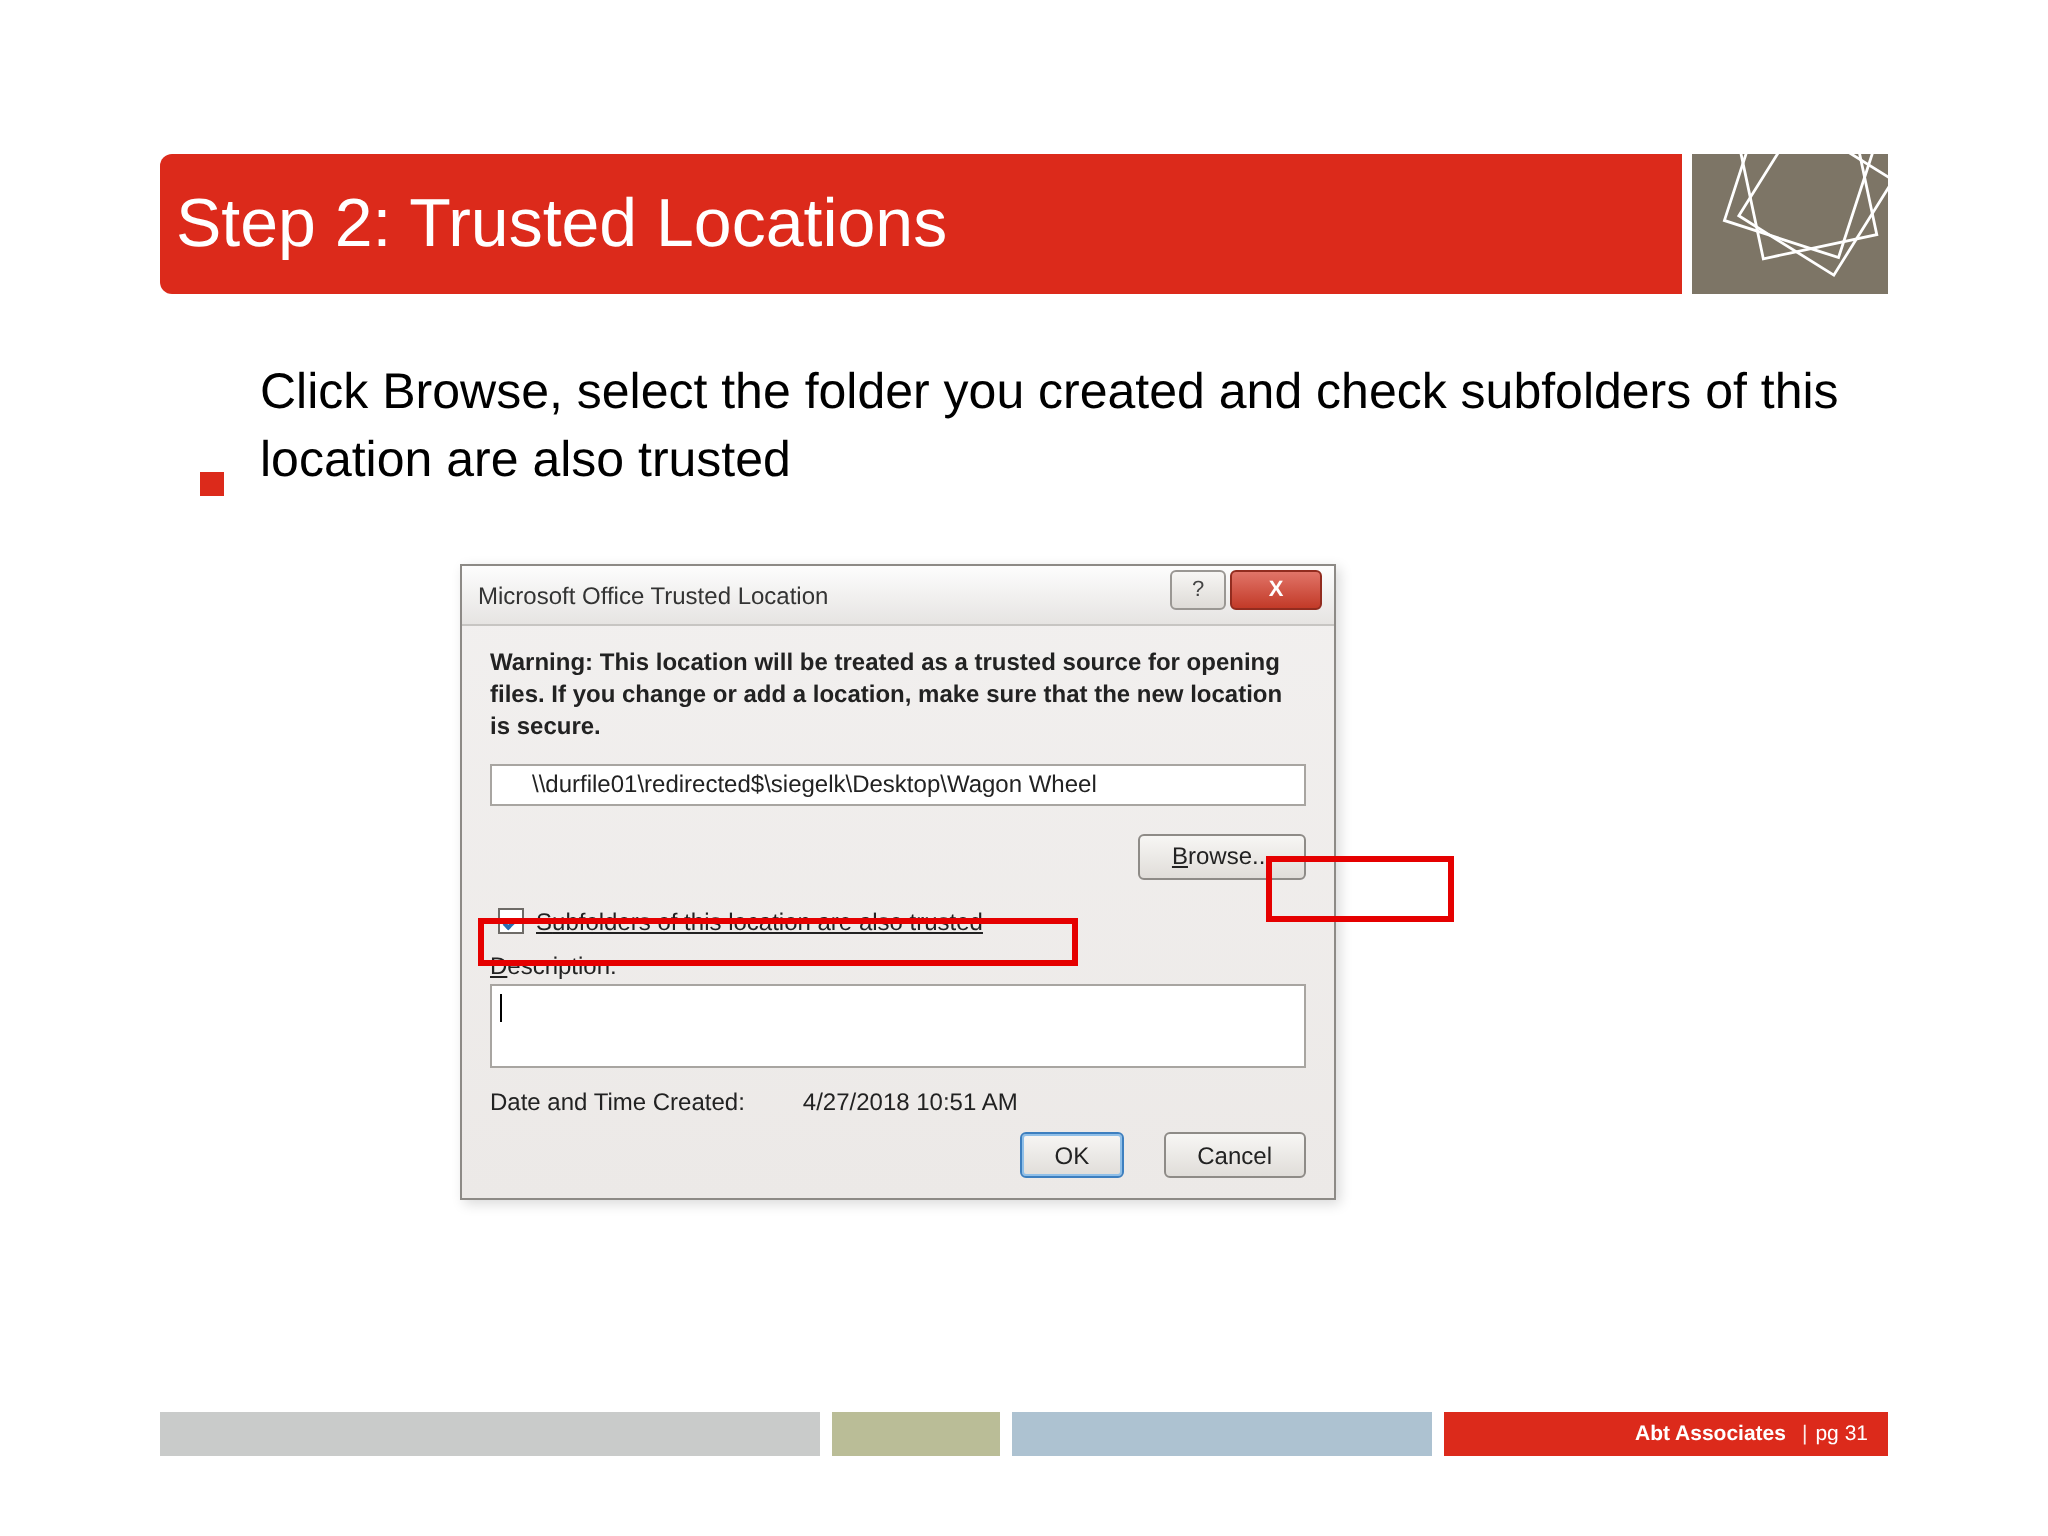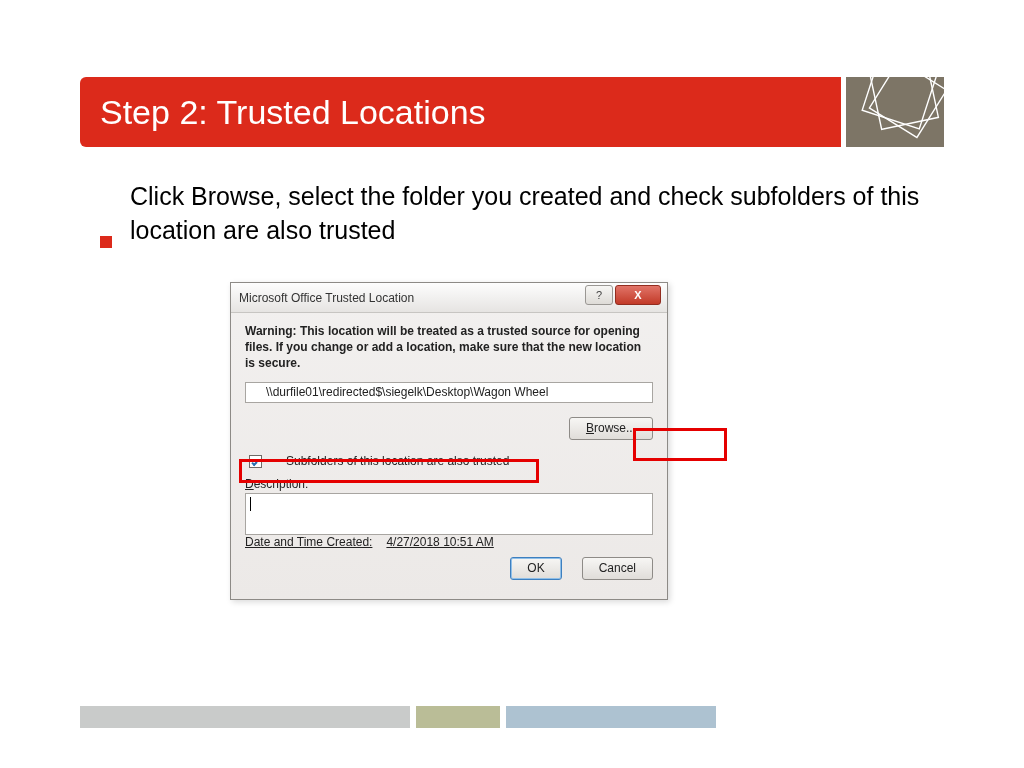--- a/index.html
+++ b/index.html
@@ -2,21 +2,21 @@
 <html><head>
 <meta charset="utf-8">
 <style>
   * { box-sizing: border-box; margin: 0; padding: 0; }
   html, body { width: 1024px; height: 768px; font-family: Arial, Helvetica, sans-serif; background: #fff; overflow: hidden; }
 
   
   .title-row { position: absolute; left: 80px; top: 77px; right: 80px; height: 70px; display: flex; }
   .title-bar { 
     flex: 1; background: #dc2a1b; color: #fff; font-size: 34px; font-weight: 400;
-    display: flex; align-items: center; padding-left: 20px; border-radius: 6px 0 0 6px;
+    display: flex; align-items: center; padding-left: 8px; border-radius: 6px 0 0 6px;
     border-right: 5px solid #fff;
   }
   .title-deco {
     width: 98px; background: #7d7566; position: relative; overflow: hidden;
   }
   .title-deco svg { position: absolute; top: -6px; right: -6px; }
 
   
   .body { position: absolute; left: 100px; top: 180px; right: 100px; }
   .bullet-row { display: flex; align-items: flex-end; }
@@ -51,30 +51,30 @@
     width: 100%; height: 21px; background:#fff; border:1px solid #a8a5a1;
     padding: 2px 20px; margin-top: 2px; font-size: 12px; color:#222;
   }
   .dlg-browse-row { display:flex; justify-content:flex-end; margin-top: 14px; }
   .dlg-btn {
     height: 23px; padding: 0 16px; background: linear-gradient(#f7f6f4,#e0ddd9);
     border: 1px solid #8e8b87; border-radius: 3px; color:#222; font-size:12px;
     display:inline-flex; align-items:center; justify-content:center;
   }
   .dlg-btn .ul { text-decoration: underline; }
-  .dlg-chk-row { display:inline-flex; align-items:flex-end; gap:24px; margin-top: 12px; padding: 2px 4px; }
+  .dlg-chk-row { display:inline-flex; align-items:center; gap:6px; margin-top: 12px; padding: 2px 4px; text-decoration: underline; }
   .dlg-chk { width:13px; height:13px; background:#fff; border:1px solid #6e6b67; position:relative; }
   .dlg-chk::after { content:""; position:absolute; left:2px; top:5px; width:3px; height:2px;
     border-left:2px solid #2a6fb0; border-bottom:2px solid #2a6fb0; transform: rotate(-45deg); }
   .dlg-desc {
     width:100%; height:42px; background:#fff; border:1px solid #a8a5a1; margin-top:2px;
     padding:3px 4px;
   }
   .dlg-cursor { display:inline-block; width:1px; height:14px; background:#000; vertical-align:middle; }
-  .dlg-dt-row { display:flex; gap: 14px; text-decoration: underline; }
+  .dlg-dt-row { margin-top: 10px; display:flex; gap: 29px; }
   .dlg-btn-row { display:flex; justify-content:flex-end; gap:20px; margin-top: 8px; }
   .dlg-ok { border-color:#3d7fbf; box-shadow: inset 0 0 0 1px #8fbfe8; }
 
   .hl { position:absolute; border: 3px solid #e50000; pointer-events:none; }
   .hl-chk { left: 8px; top: 176px; width: 300px; height: 24px; }
   .hl-browse { left: 402px; top: 145px; width: 94px; height: 33px; }
 
   
   .footer { position:absolute; left:80px; right:80px; bottom:40px; height:22px; display:flex; }
   .footer .seg { height:100%; }
@@ -168,13 +168,18 @@
   <div class="hl hl-chk"></div>
 </div>
 
 <div class="footer">
   <div class="seg s1"></div>
   <div class="seg gap"></div>
   <div class="seg s2"></div>
   <div class="seg gap"></div>
   <div class="seg s3"></div>
   <div class="seg gap"></div>
+  <div class="seg s4">
+    <b>Abt Associates</b>
+    <span class="sep">|</span>
+    <span>pg</span>&nbsp;<span>31</span>
+  </div>
 </div>
 
 </body></html>

